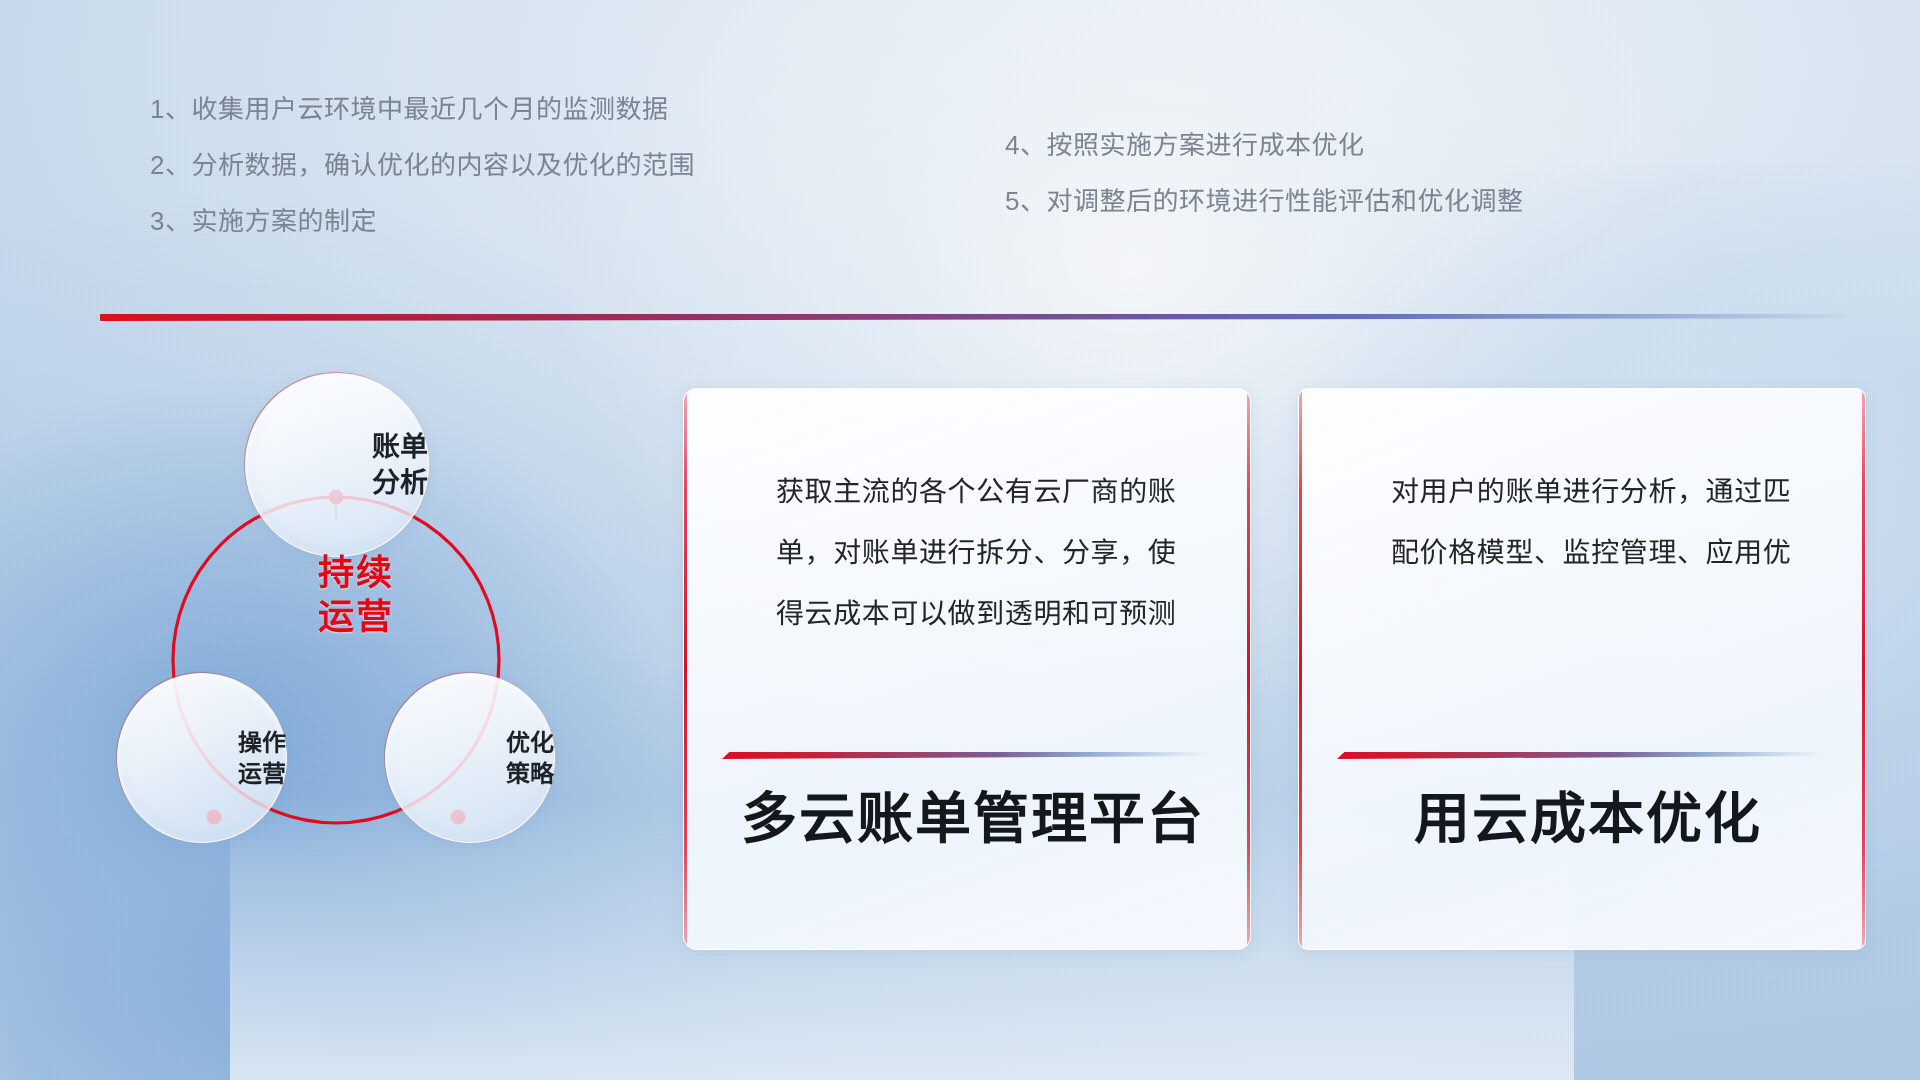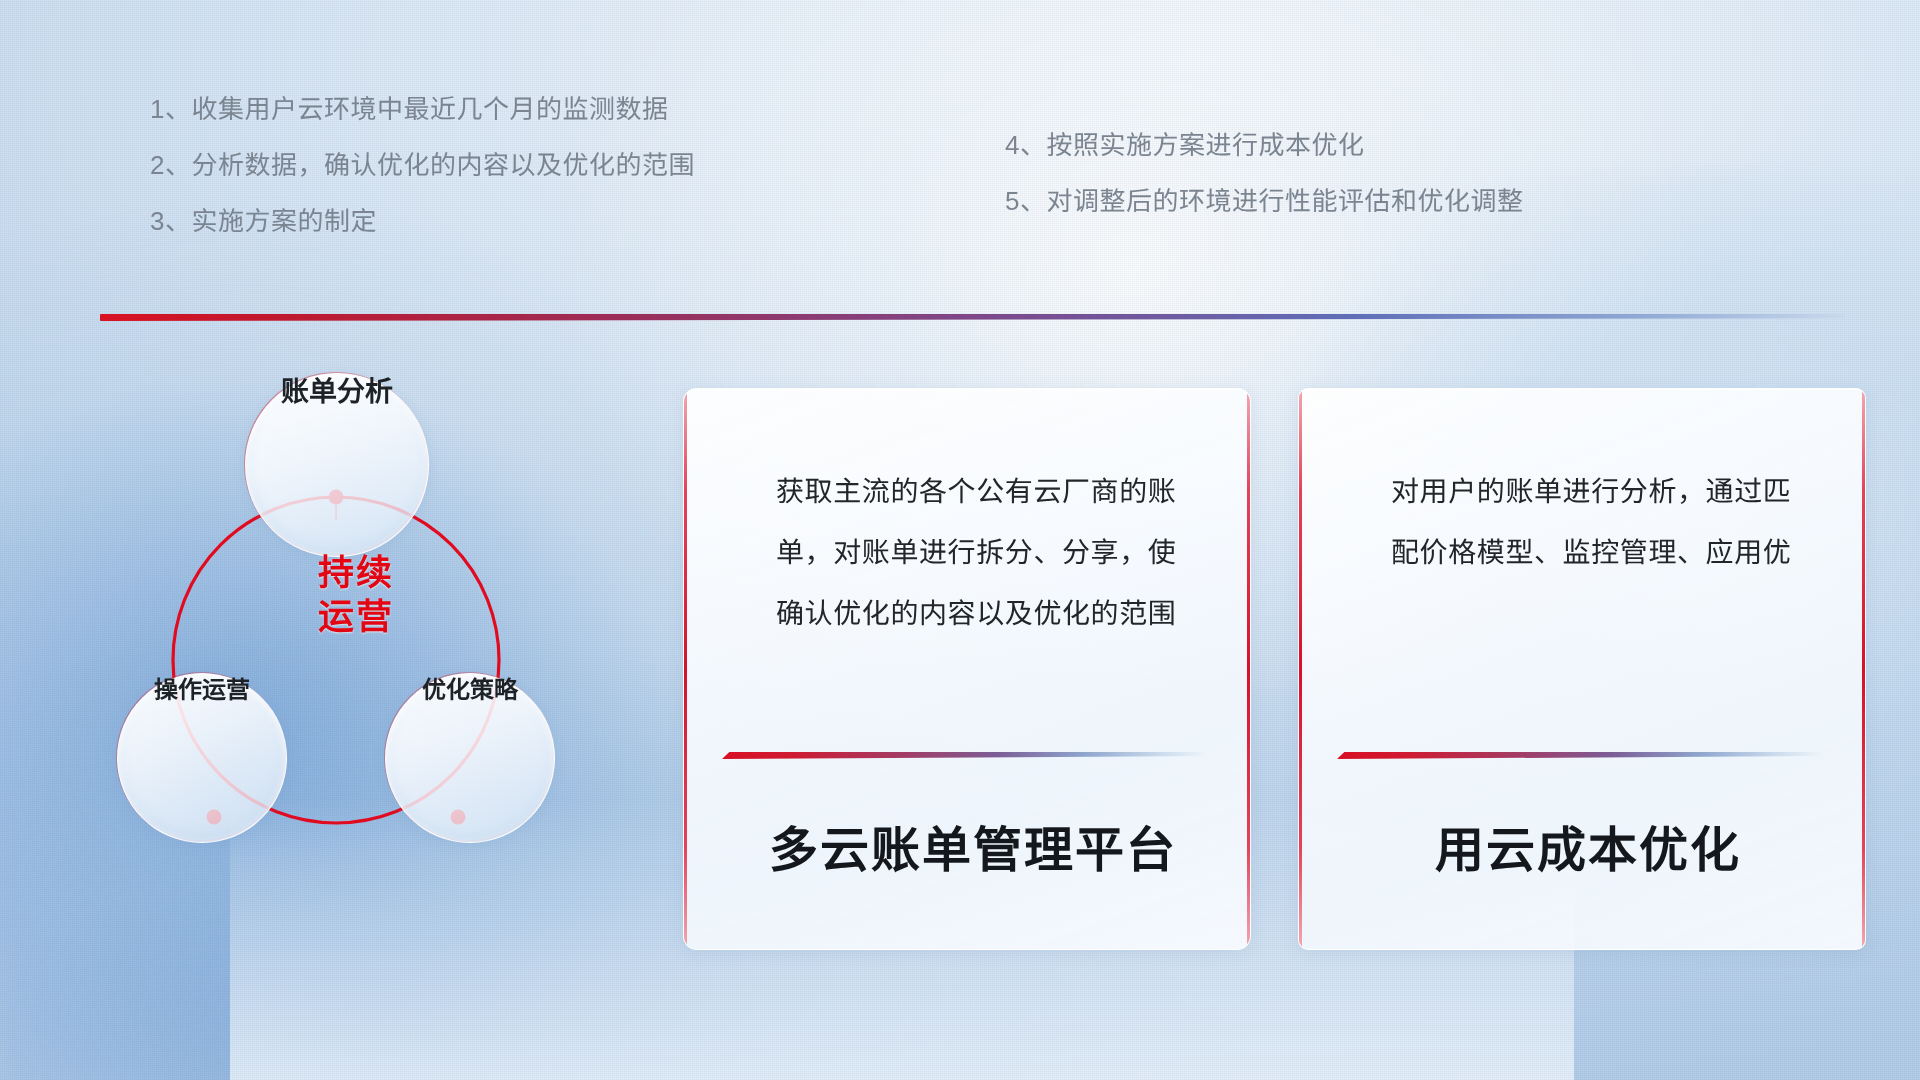--- a/index.html
+++ b/index.html
@@ -73,22 +73,22 @@
 
   
   .venn{position:absolute;z-index:6;left:95px;top:355px;width:560px;height:580px;}
   .venn svg{position:absolute;left:0;top:0;}
   .bubble{
     position:absolute;border-radius:50%;
     background:
       linear-gradient(155deg, rgba(255,255,255,0.96) 0%, rgba(250,252,255,0.86) 40%, rgba(226,238,250,0.72) 100%);
     box-shadow:inset 0 2px 7px rgba(255,255,255,0.95), inset 0 -6px 14px rgba(190,214,238,0.45), 0 2px 12px rgba(110,150,195,0.18);
     border:1.5px solid rgba(255,255,255,0.92);
-    display:flex;align-items:flex-start;justify-content:center;
-    flex-direction:row;
+    display:flex;align-items:flex-end;justify-content:center;
+    flex-direction:column;
     color:#1d2226;font-weight:700;text-align:center;
   }
   .b-top{left:150px;top:18px;width:182px;height:182px;font-size:28px;line-height:1.28;}
   .b-bl{left:22px;top:318px;width:168px;height:168px;font-size:24px;line-height:1.3;}
   .b-br{left:290px;top:318px;width:168px;height:168px;font-size:24px;line-height:1.3;}
   .center-label{
     position:absolute;left:171px;top:196px;width:180px;
     text-align:center;color:#e30613;font-weight:700;
     font-size:36px;line-height:1.22;letter-spacing:2px;
     text-shadow:0 1px 2px rgba(255,255,255,.65);
@@ -119,22 +119,22 @@
     letter-spacing:.6px;font-weight:400;margin-left:38px;
   }
   .card-body p{margin:0;}
   .card-rule{
     position:absolute;left:38px;top:363px;width:490px;height:7px;
     background:linear-gradient(90deg,#d80f25 0%,#cf1a31 14%,#a53a63 36%,#7b5d96 56%,#8fa6cd 74%,#cdddee 90%,#f3f7fb 100%);
     clip-path:polygon(1.5% 0,100% 0,100% 58%,0 100%);
     border-radius:1px;
   }
   .card-title{
-    position:absolute;left:36px;right:24px;top:432px;
-    font-size:49px;font-weight:800;color:#14181c;
+    position:absolute;left:36px;right:24px;top:396px;
+    font-size:56px;font-weight:800;color:#14181c;
     letter-spacing:2px;text-align:center;line-height:1.2;
   }
 </style>
 </head>
 <body>
 
 <div class="bg">
   <div class="bg-base"></div>
   <div class="bg-blue-left"></div>
   <div class="bg-blue-bottom"></div>
@@ -211,21 +211,21 @@
     <div>持续</div>
     <div>运营</div>
   </div>
 
 </div>
 
 <div class="card card-1">
   <div class="card-body">
     <p>获取主流的各个公有云厂商的账</p>
     <p>单，对账单进行拆分、分享，使</p>
-    <p>确认优化的内容以及优化的范围</p>
+    <p>得云成本可以做到透明和可预测</p>
   </div>
   <div class="card-rule"></div>
   <div class="card-title">多云账单管理平台</div>
 </div>
 
 <div class="card card-2">
   <div class="card-body">
     <p>对用户的账单进行分析，通过匹</p>
     <p>配价格模型、监控管理、应用优</p>
   </div>

